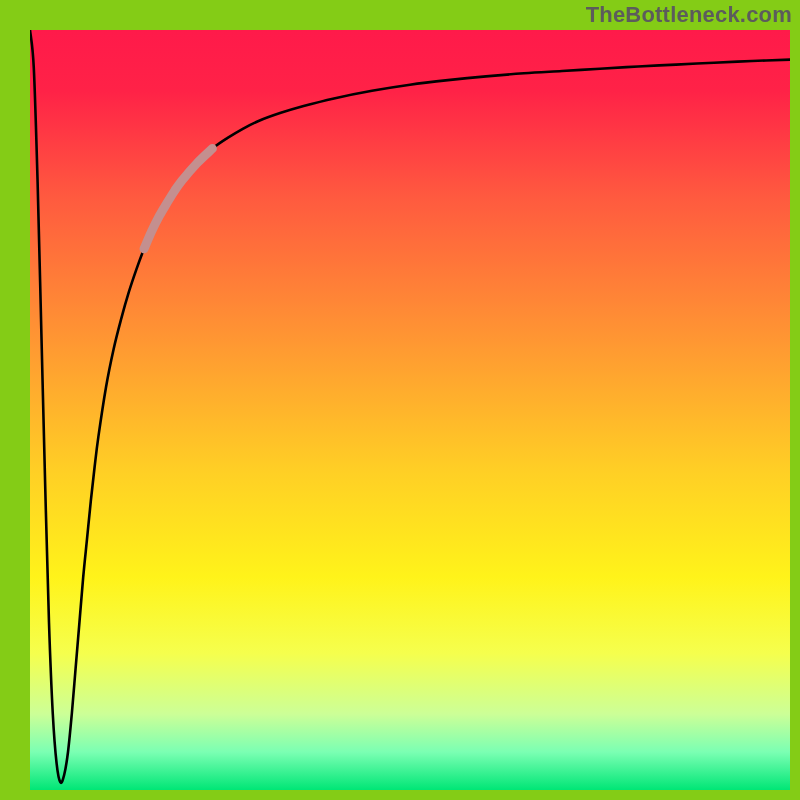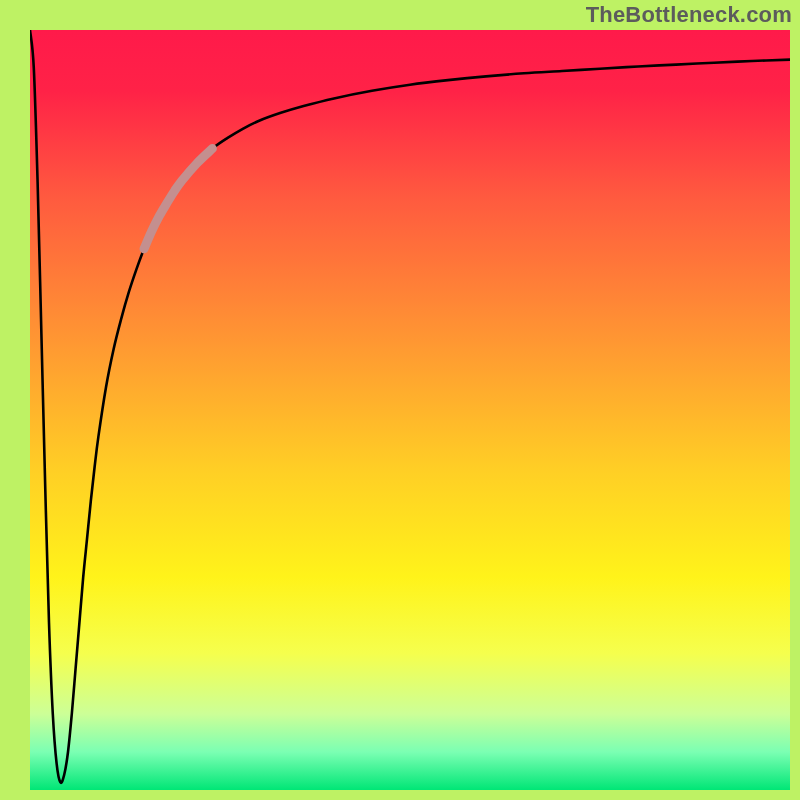--- a/index.html
+++ b/index.html
@@ -1,21 +1,21 @@
 <!DOCTYPE html>
 <html><head>
 <meta charset="utf-8">
 <style>
   * { margin: 0; padding: 0; box-sizing: border-box; }
   html, body { width: 800px; height: 800px; overflow: hidden; background: #fff; }
 
   .outer {
     width: 800px;
     height: 800px;
-    background: #bef264;
+    background: #84cc16;
     position: relative;
   }
 
   .watermark {
     position: absolute;
     top: 2px;
     right: 8px;
     font-family: Arial, Helvetica, sans-serif;
     font-size: 22px;
     font-weight: 600;

